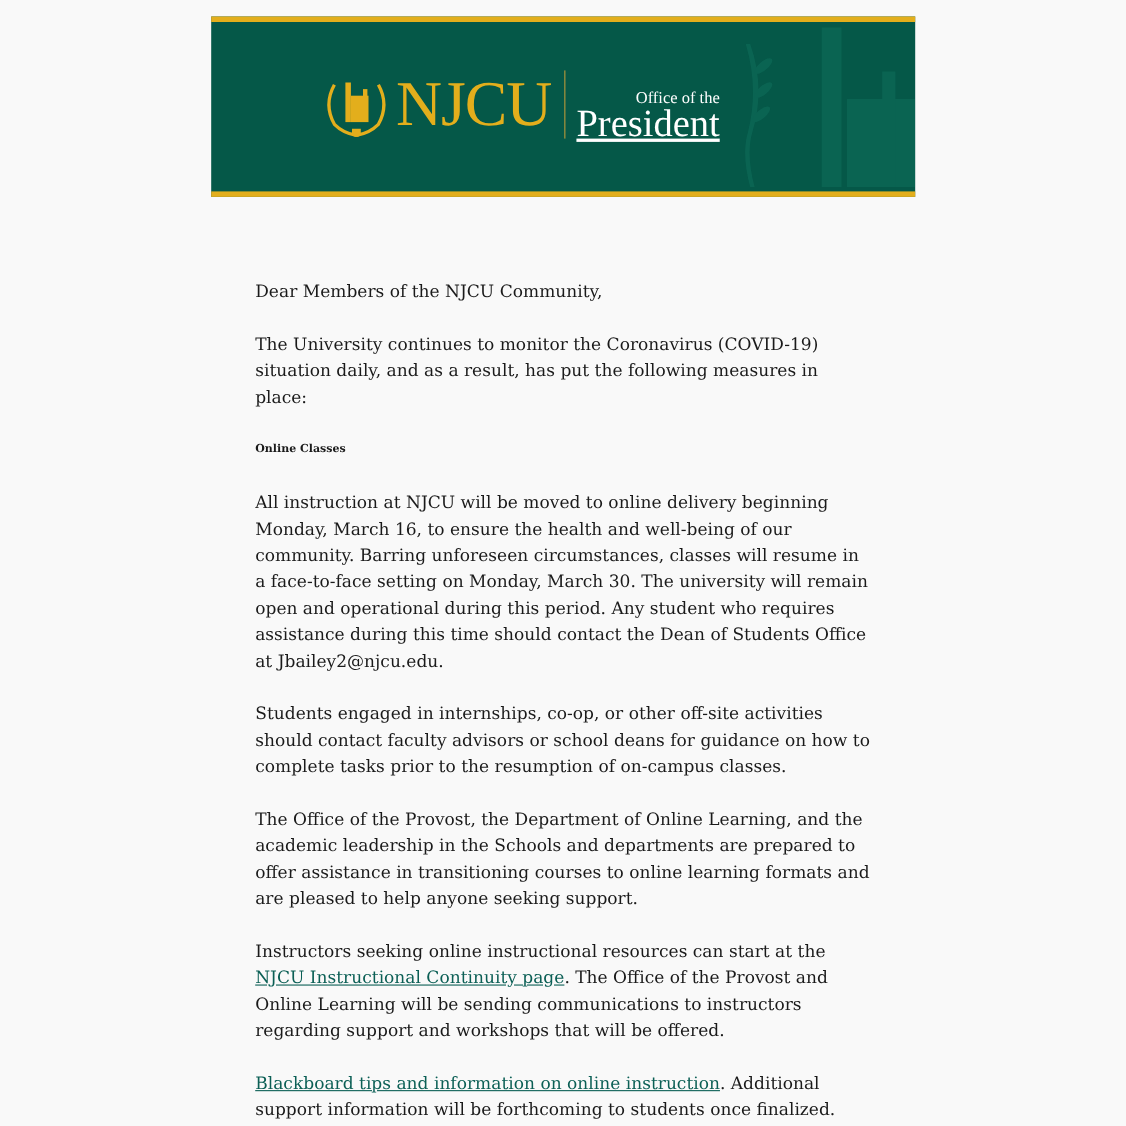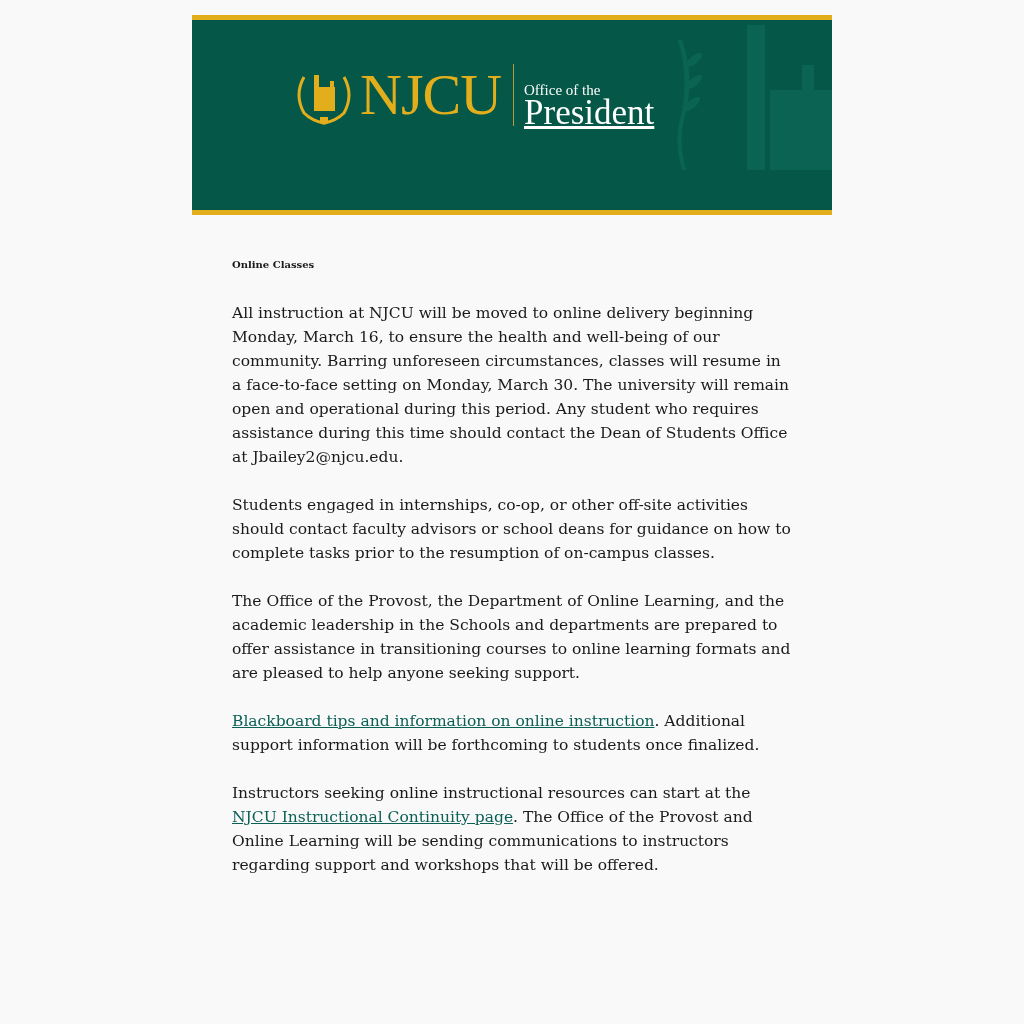--- a/index.html
+++ b/index.html
@@ -3,26 +3,27 @@
 <meta charset="utf-8">
 <style>
   html, body { margin: 0; padding: 0; }
   body {
     width: 1024px; height: 1024px; overflow: hidden;
     background: #f9f9f9;
     font-family: "DejaVu Serif", "Liberation Serif", serif;
     color: #1a1a1a;
   }
   .banner {
-    position: absolute; left: 192px; top: 15px; width: 640px; height: 200px;
+    position: absolute; left: 192px; top: 15px; width: 640px; height: 164px;
     background: #055848;
     border-top: 5px solid #e3ae1c;
     border-bottom: 5px solid #e3ae1c;
     box-sizing: border-box;
     overflow: hidden;
+    text-align: right;
   }
   .banner .bg-art {
     position: absolute; right: 0; top: 0; width: 160px; height: 150px;
   }
   .logo {
     position: absolute; left: 100px; top: 40px; height: 70px;
     display: flex; align-items: center;
   }
   .seal { width: 64px; height: 64px; margin-right: 4px; }
   .wordmark {
@@ -72,20 +73,22 @@
     <span class="wordmark">NJCU</span>
     <span class="divider"></span>
     <div class="office">
       <span class="small">Office of the</span>
       <span class="big">President</span>
     </div>
   </div>
 </div>
 
 <div class="content">
+  <p>Dear Members of the NJCU Community,</p>
+  <p>The University continues to monitor the Coronavirus (COVID-19) situation daily, and as a result, has put the following measures in place:</p>
   <h3>Online Classes</h3>
   <p>All instruction at NJCU will be moved to online delivery beginning Monday, March 16, to ensure the health and well-being of our community.  Barring unforeseen circumstances, classes will resume in a face-to-face setting on Monday, March 30. The university will remain open and operational during this period.  Any student who requires assistance during this time should contact the Dean of Students Office at Jbailey2@njcu.edu.</p>
   <p>Students engaged in internships, co-op, or other off-site activities should contact faculty advisors or school deans for guidance on how to complete tasks prior to the resumption of on-campus classes.</p>
   <p>The Office of the Provost, the Department of Online Learning, and the academic leadership in the Schools and departments are prepared to offer assistance in transitioning courses to online learning formats and are pleased to help anyone seeking support.</p>
+  <p><span>Instructors seeking online instructional resources can start at the </span><a class="link" href="#">NJCU Instructional Continuity page</a><span>. The Office of the Provost and Online Learning will be sending communications to instructors regarding support and workshops that will be offered.</span></p>
   <p><a class="link" href="#">Blackboard tips and information on online instruction</a><span>. Additional support information will be forthcoming to students once finalized.</span></p>
-  <p><span>Instructors seeking online instructional resources can start at the </span><a class="link" href="#">NJCU Instructional Continuity page</a><span>. The Office of the Provost and Online Learning will be sending communications to instructors regarding support and workshops that will be offered.</span></p>
 
 </div>
 
 </body></html>

